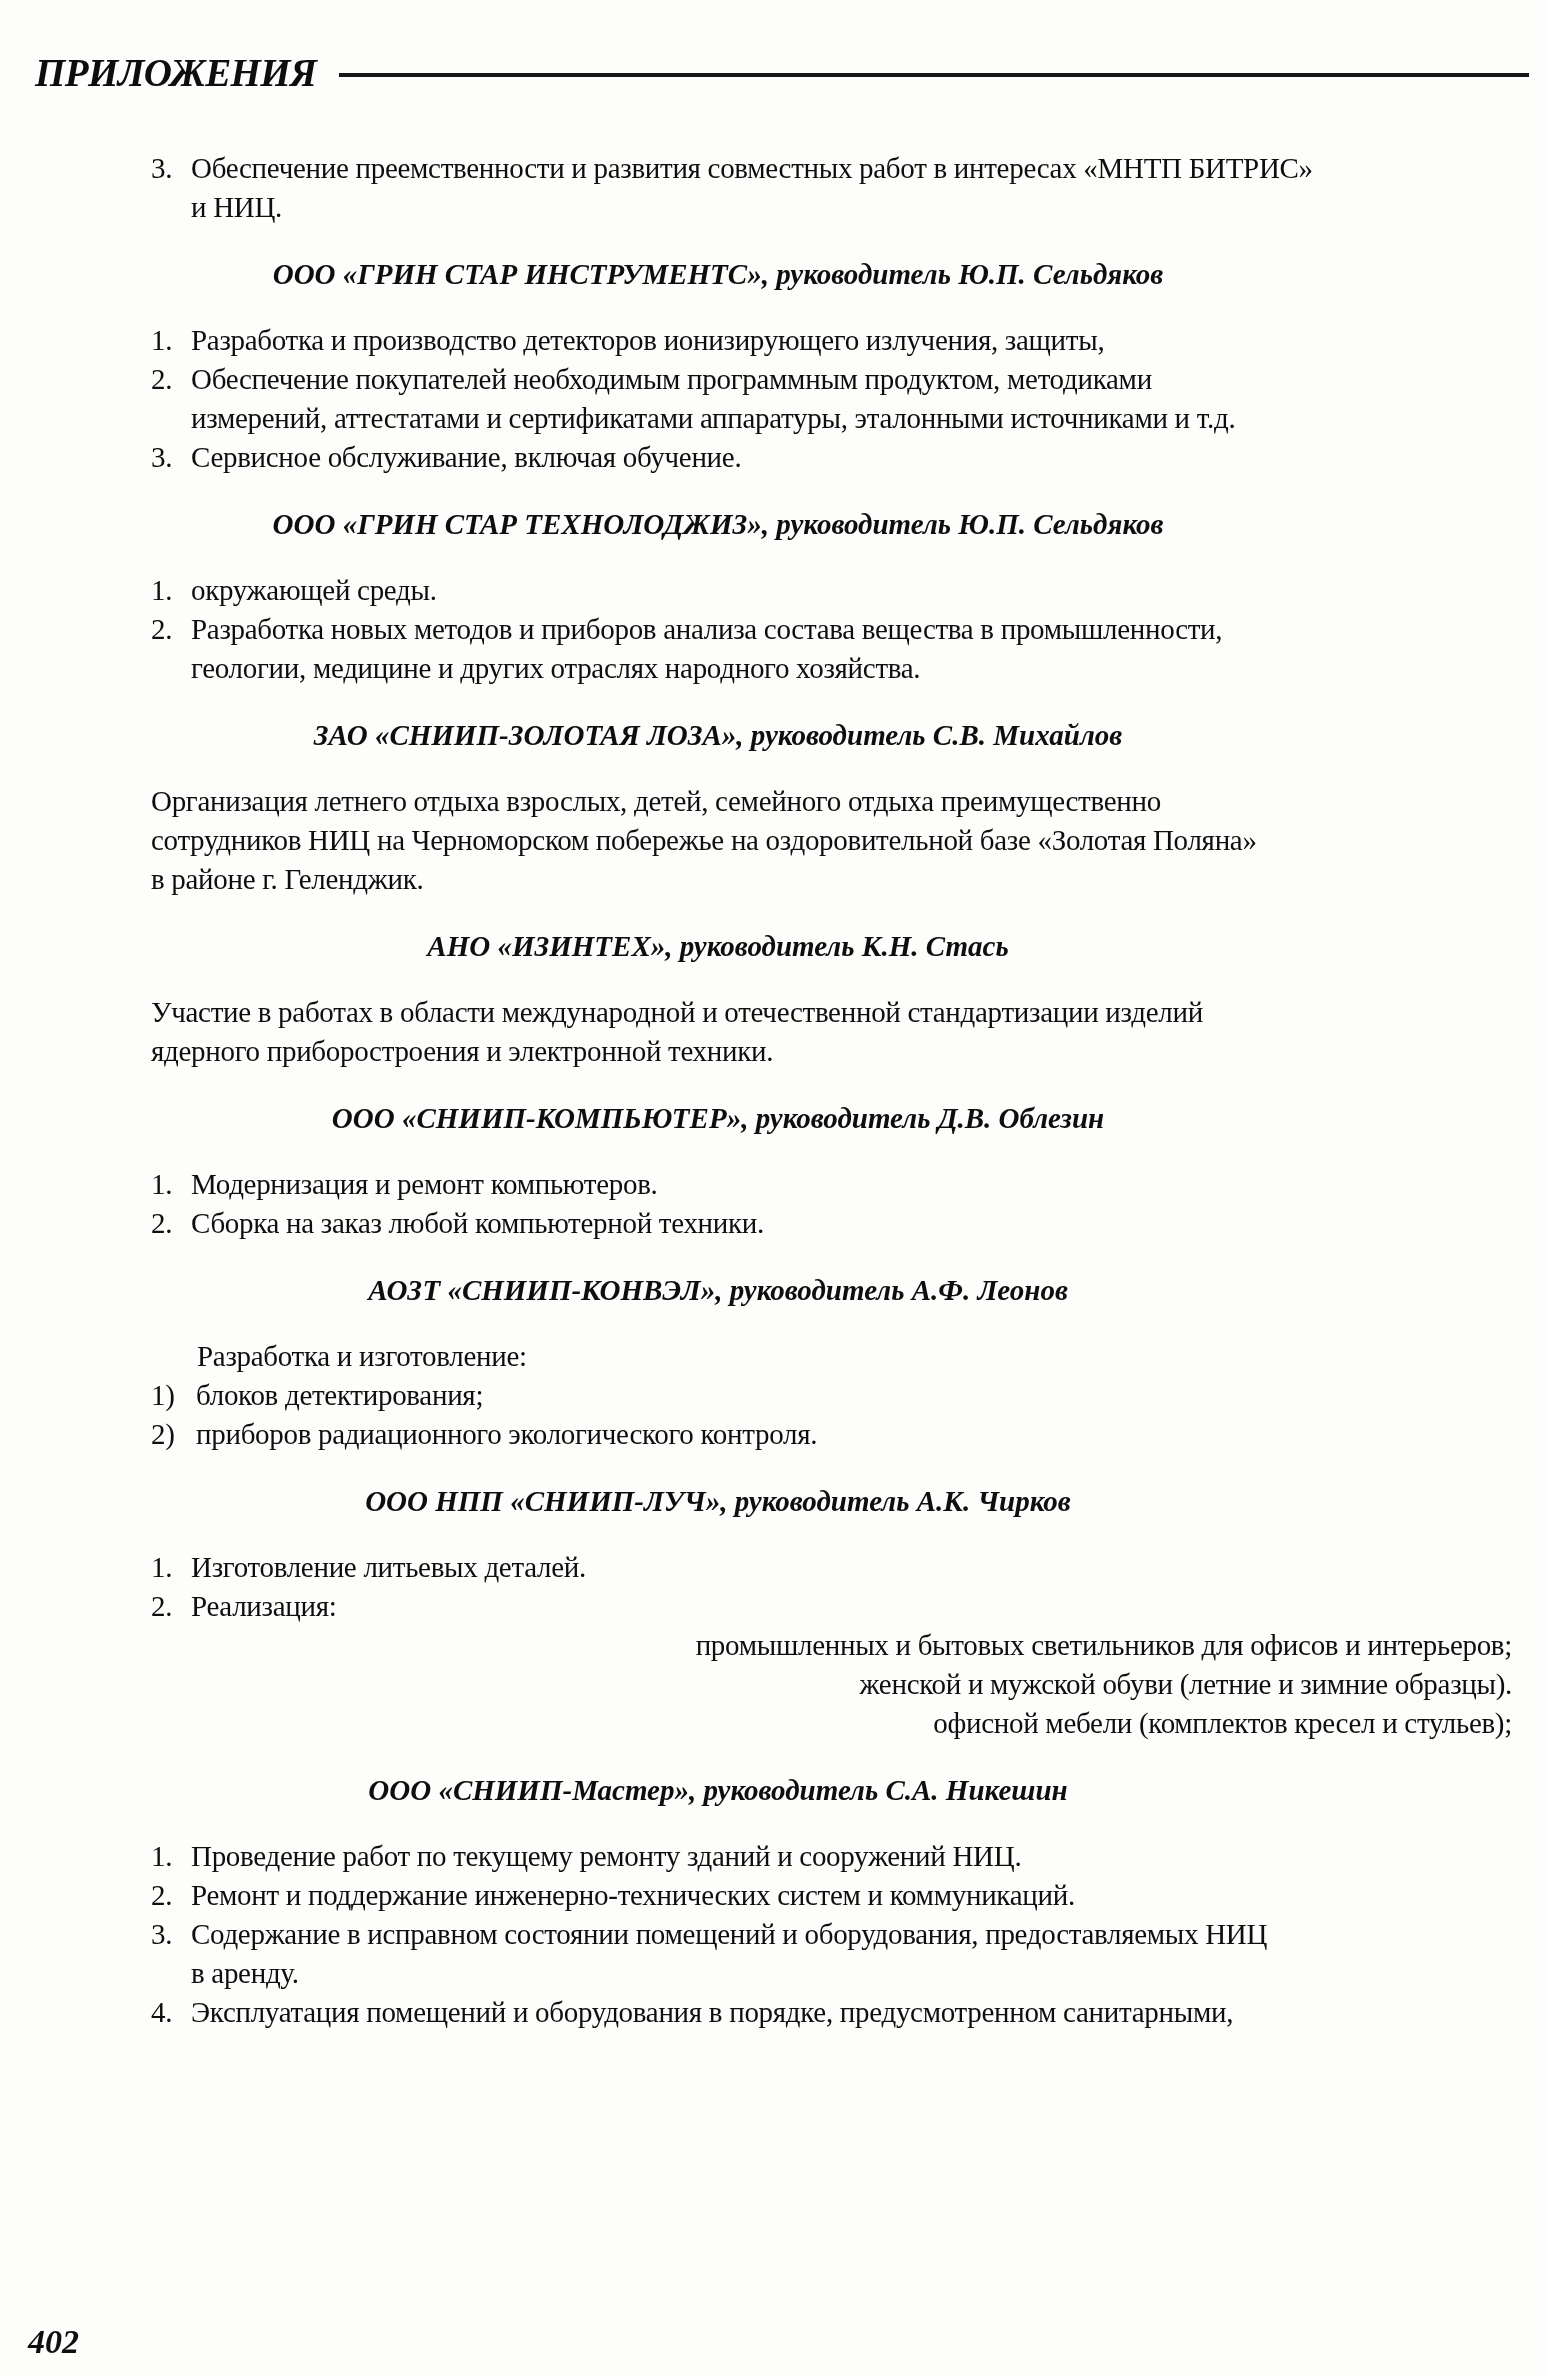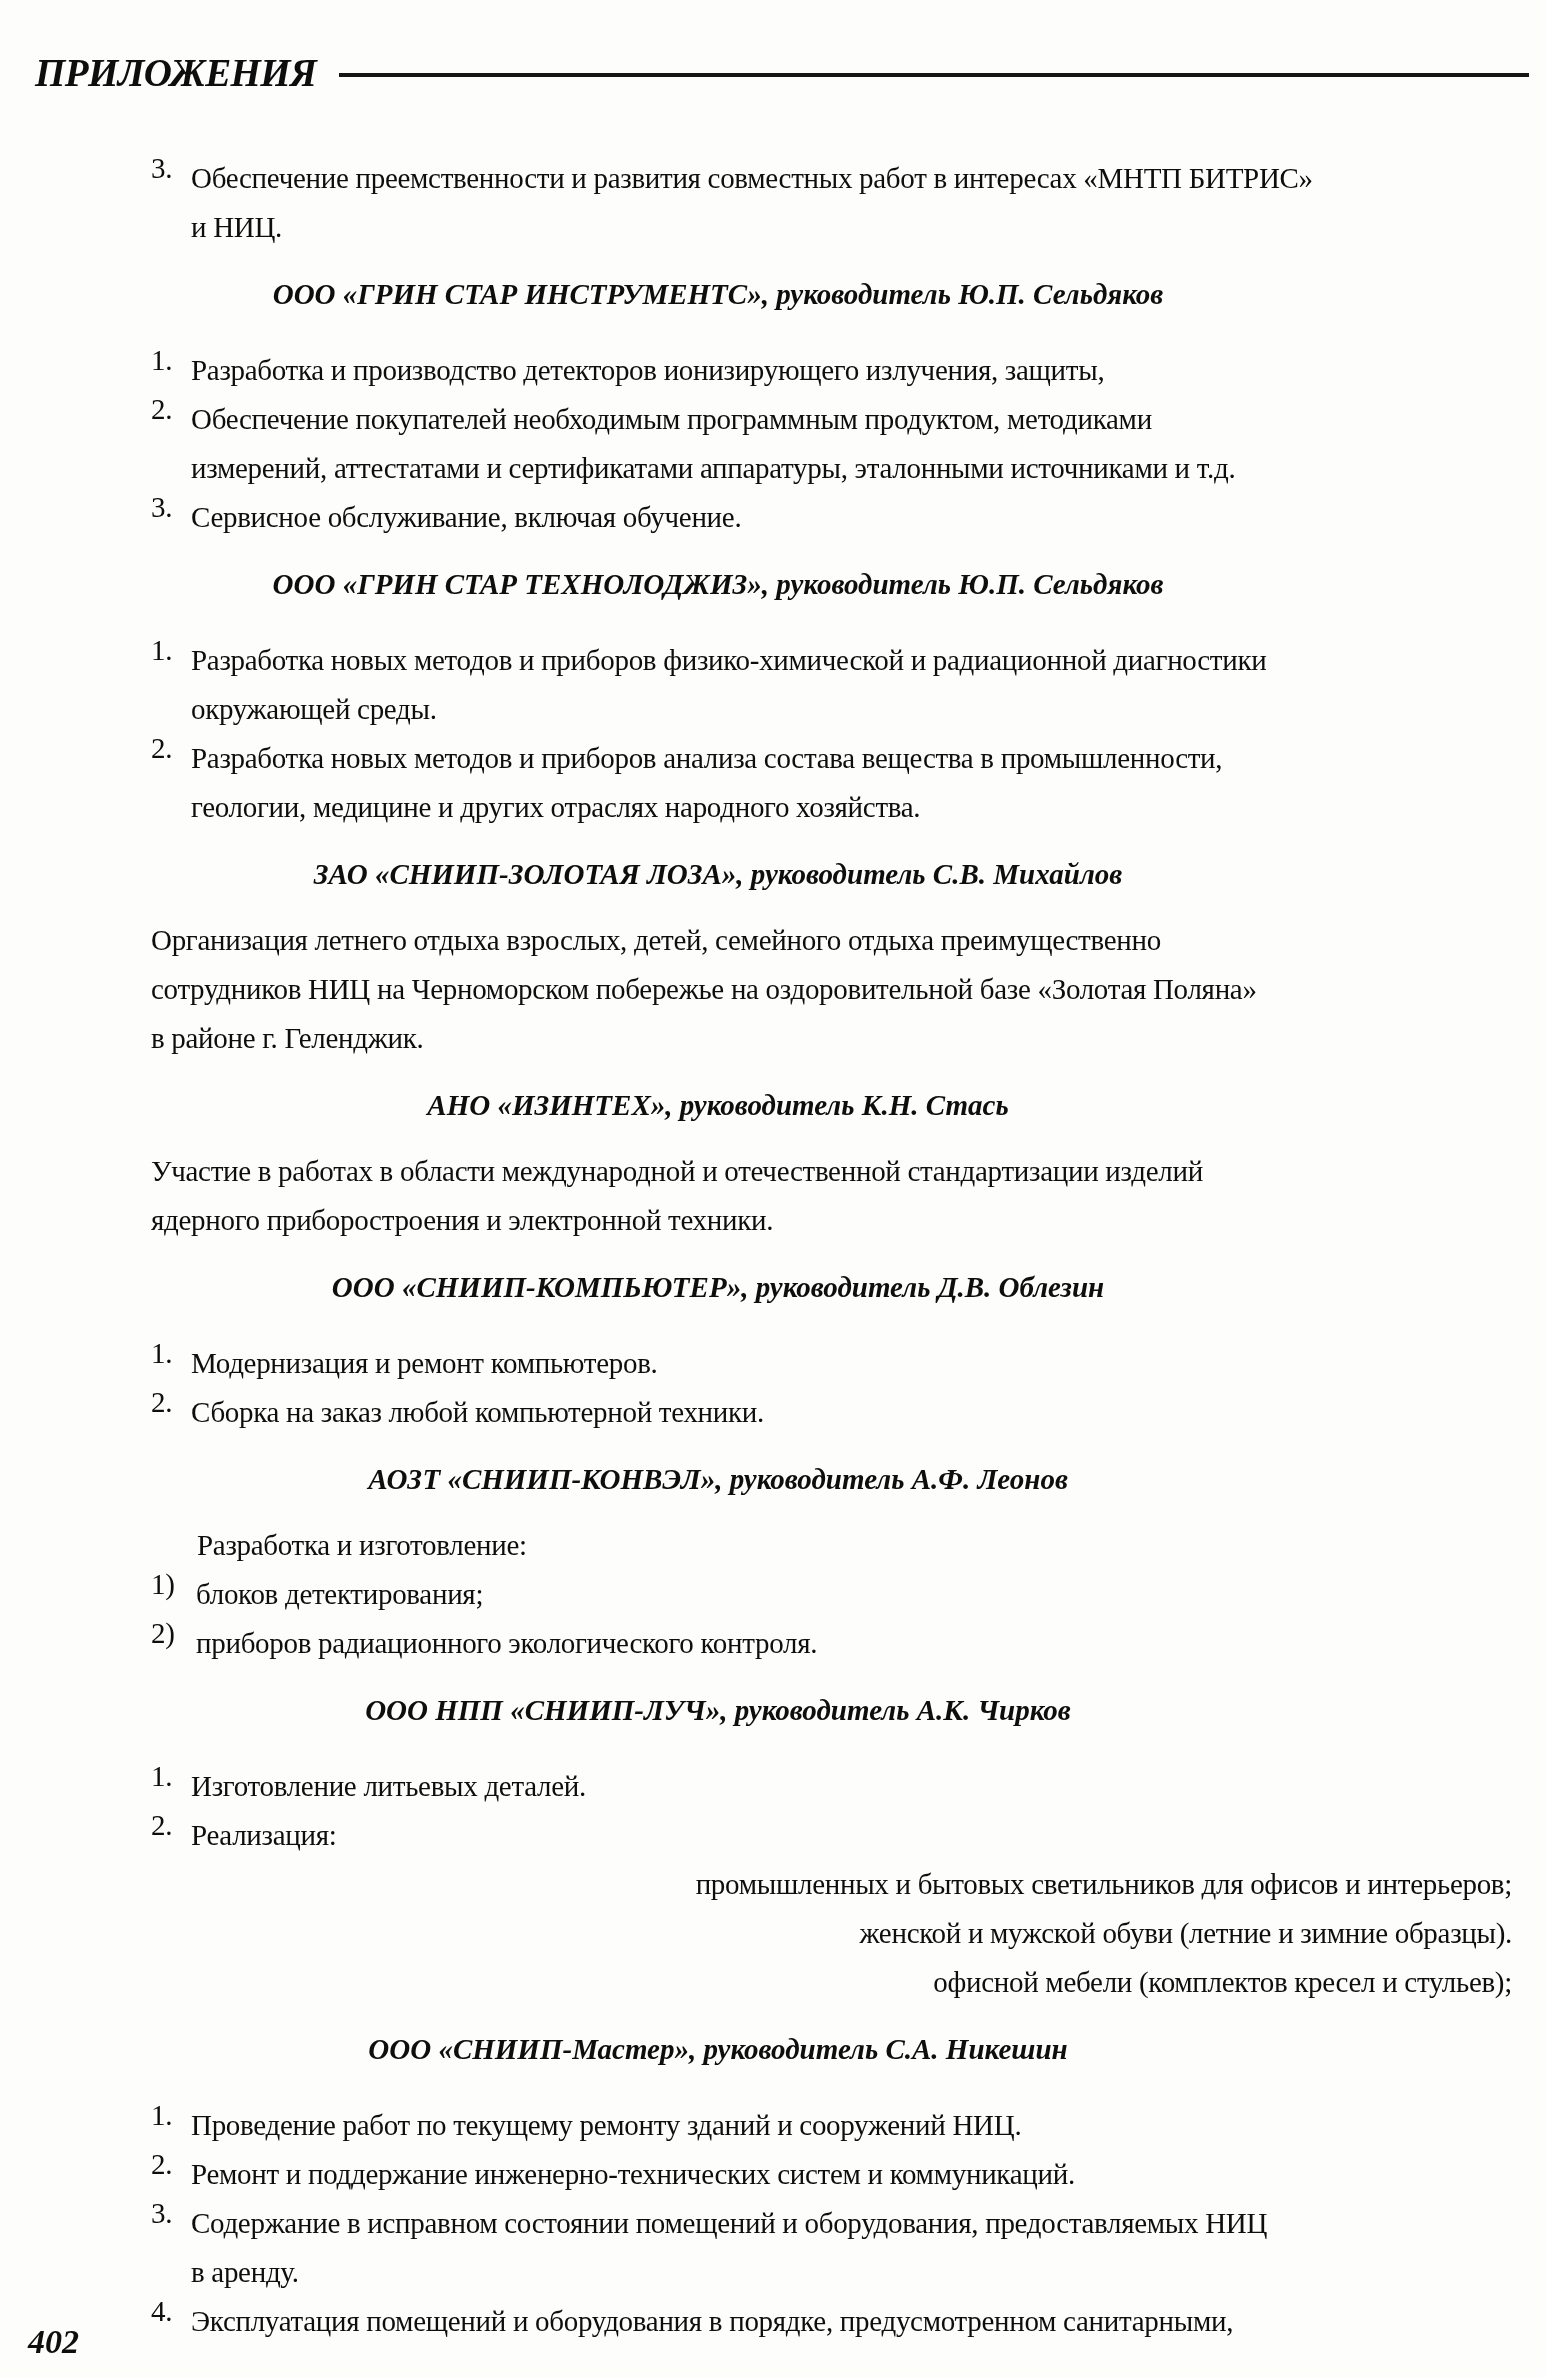--- a/index.html
+++ b/index.html
@@ -32,21 +32,21 @@
     height: 3.9px;
     background: #161616;
     margin-top: 5.2px;
   }
   .content {
     padding: 0 35px 0 151px;
     font-size: 29px;
     line-height: 39px;
     letter-spacing: -0.3px;
   }
-  .ln { white-space: nowrap; margin-top: 10px; }
+  .ln { white-space: nowrap; }
   .intro { margin-top: 57px; }
   .item { display: flex; }
   .item .num { flex: none; width: 40px; }
   .item.paren .num { width: 45px; }
   .item .body { flex: 1; min-width: 0; }
   .heading {
     width: 1134px;
     text-align: center;
     font-weight: bold;
     font-style: italic;
@@ -109,21 +109,20 @@
         </div>
       </div>
     </div>
 
     <div>
       <div class="heading">ООО «ГРИН СТАР ТЕХНОЛОДЖИЗ», руководитель Ю.П. Сельдяков</div>
       <div>
         <div class="item">
           <div class="num">1.</div>
           <div class="body">
-            <div class="ln">Разработка новых методов и приборов физико-химической и радиационной диагностики</div>
             <div class="ln">окружающей среды.</div>
           </div>
         </div>
         <div class="item">
           <div class="num">2.</div>
           <div class="body">
             <div class="ln">Разработка новых методов и приборов анализа состава вещества в промышленности,</div>
             <div class="ln">геологии, медицине и других отраслях народного хозяйства.</div>
           </div>
         </div>

